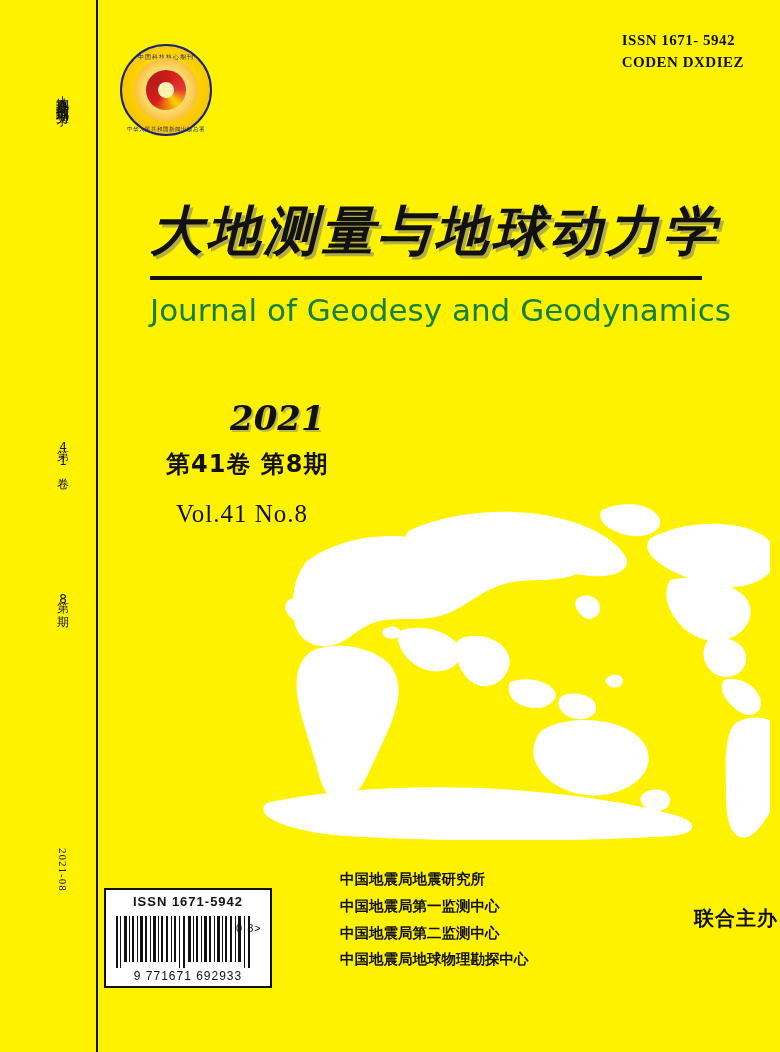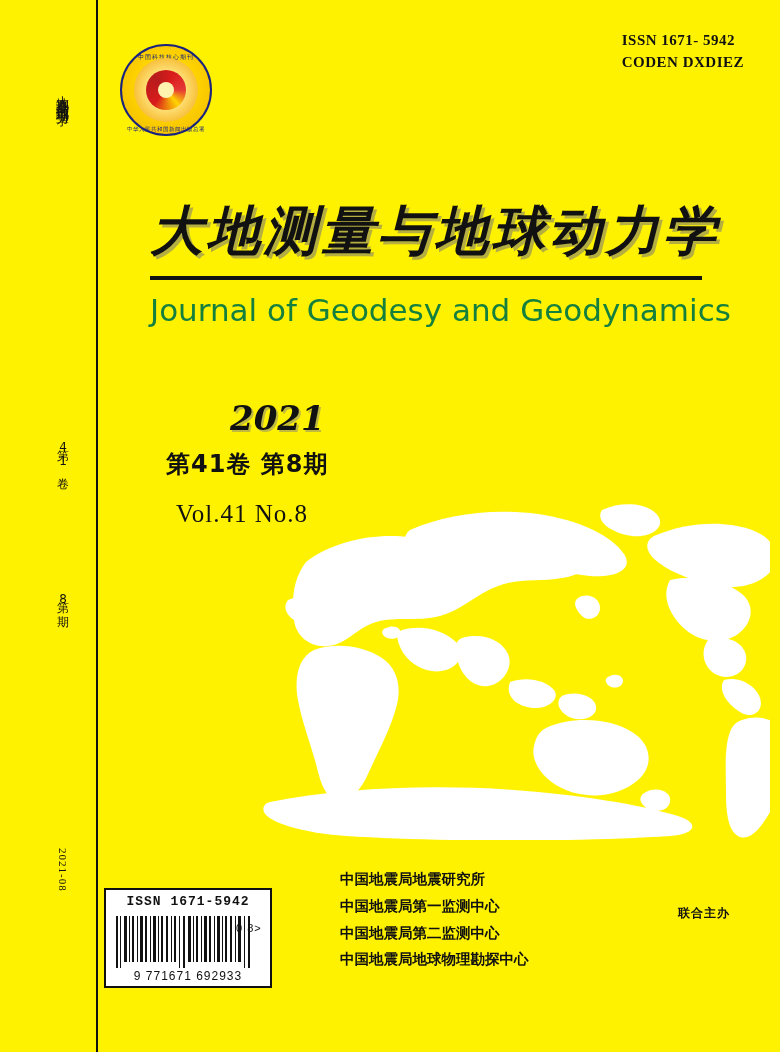--- a/index.html
+++ b/index.html
@@ -241,21 +241,21 @@
     height: 100px;
     background: #ffffff;
     border: 2px solid #111;
     box-sizing: border-box;
   }
   .barcode-label {
     position: absolute;
     left: 0; top: 4px;
     width: 100%;
     text-align: center;
-    font-family: Liberation Mono, monospace;
+    font-family: Liberation Sans, sans-serif;
     font-weight: bold;
     font-size: 13px;
     letter-spacing: 1px;
     color: #111;
   }
   .barcode-bars {
     position: absolute;
     left: 8px;
     top: 26px;
     width: 148px;
@@ -289,24 +289,24 @@
     top: 866px;
     font-family: "DejaVu Sans", sans-serif;
     font-size: 14.5px;
     line-height: 1.85;
     color: #111;
     font-weight: bold;
   }
   .sponsors div { white-space: nowrap; }
   .joint {
     position: absolute;
-    left: 678px;
+    left: 694px;
     top: 905px;
     font-family: Liberation Mono, monospace;
-    font-size: 12px;
+    font-size: 20px;
     font-weight: bold;
     color: #111;
     letter-spacing: 1px;
     white-space: nowrap;
   }
 </style>
 </head>
 <body>
 
 <div class="cover">

